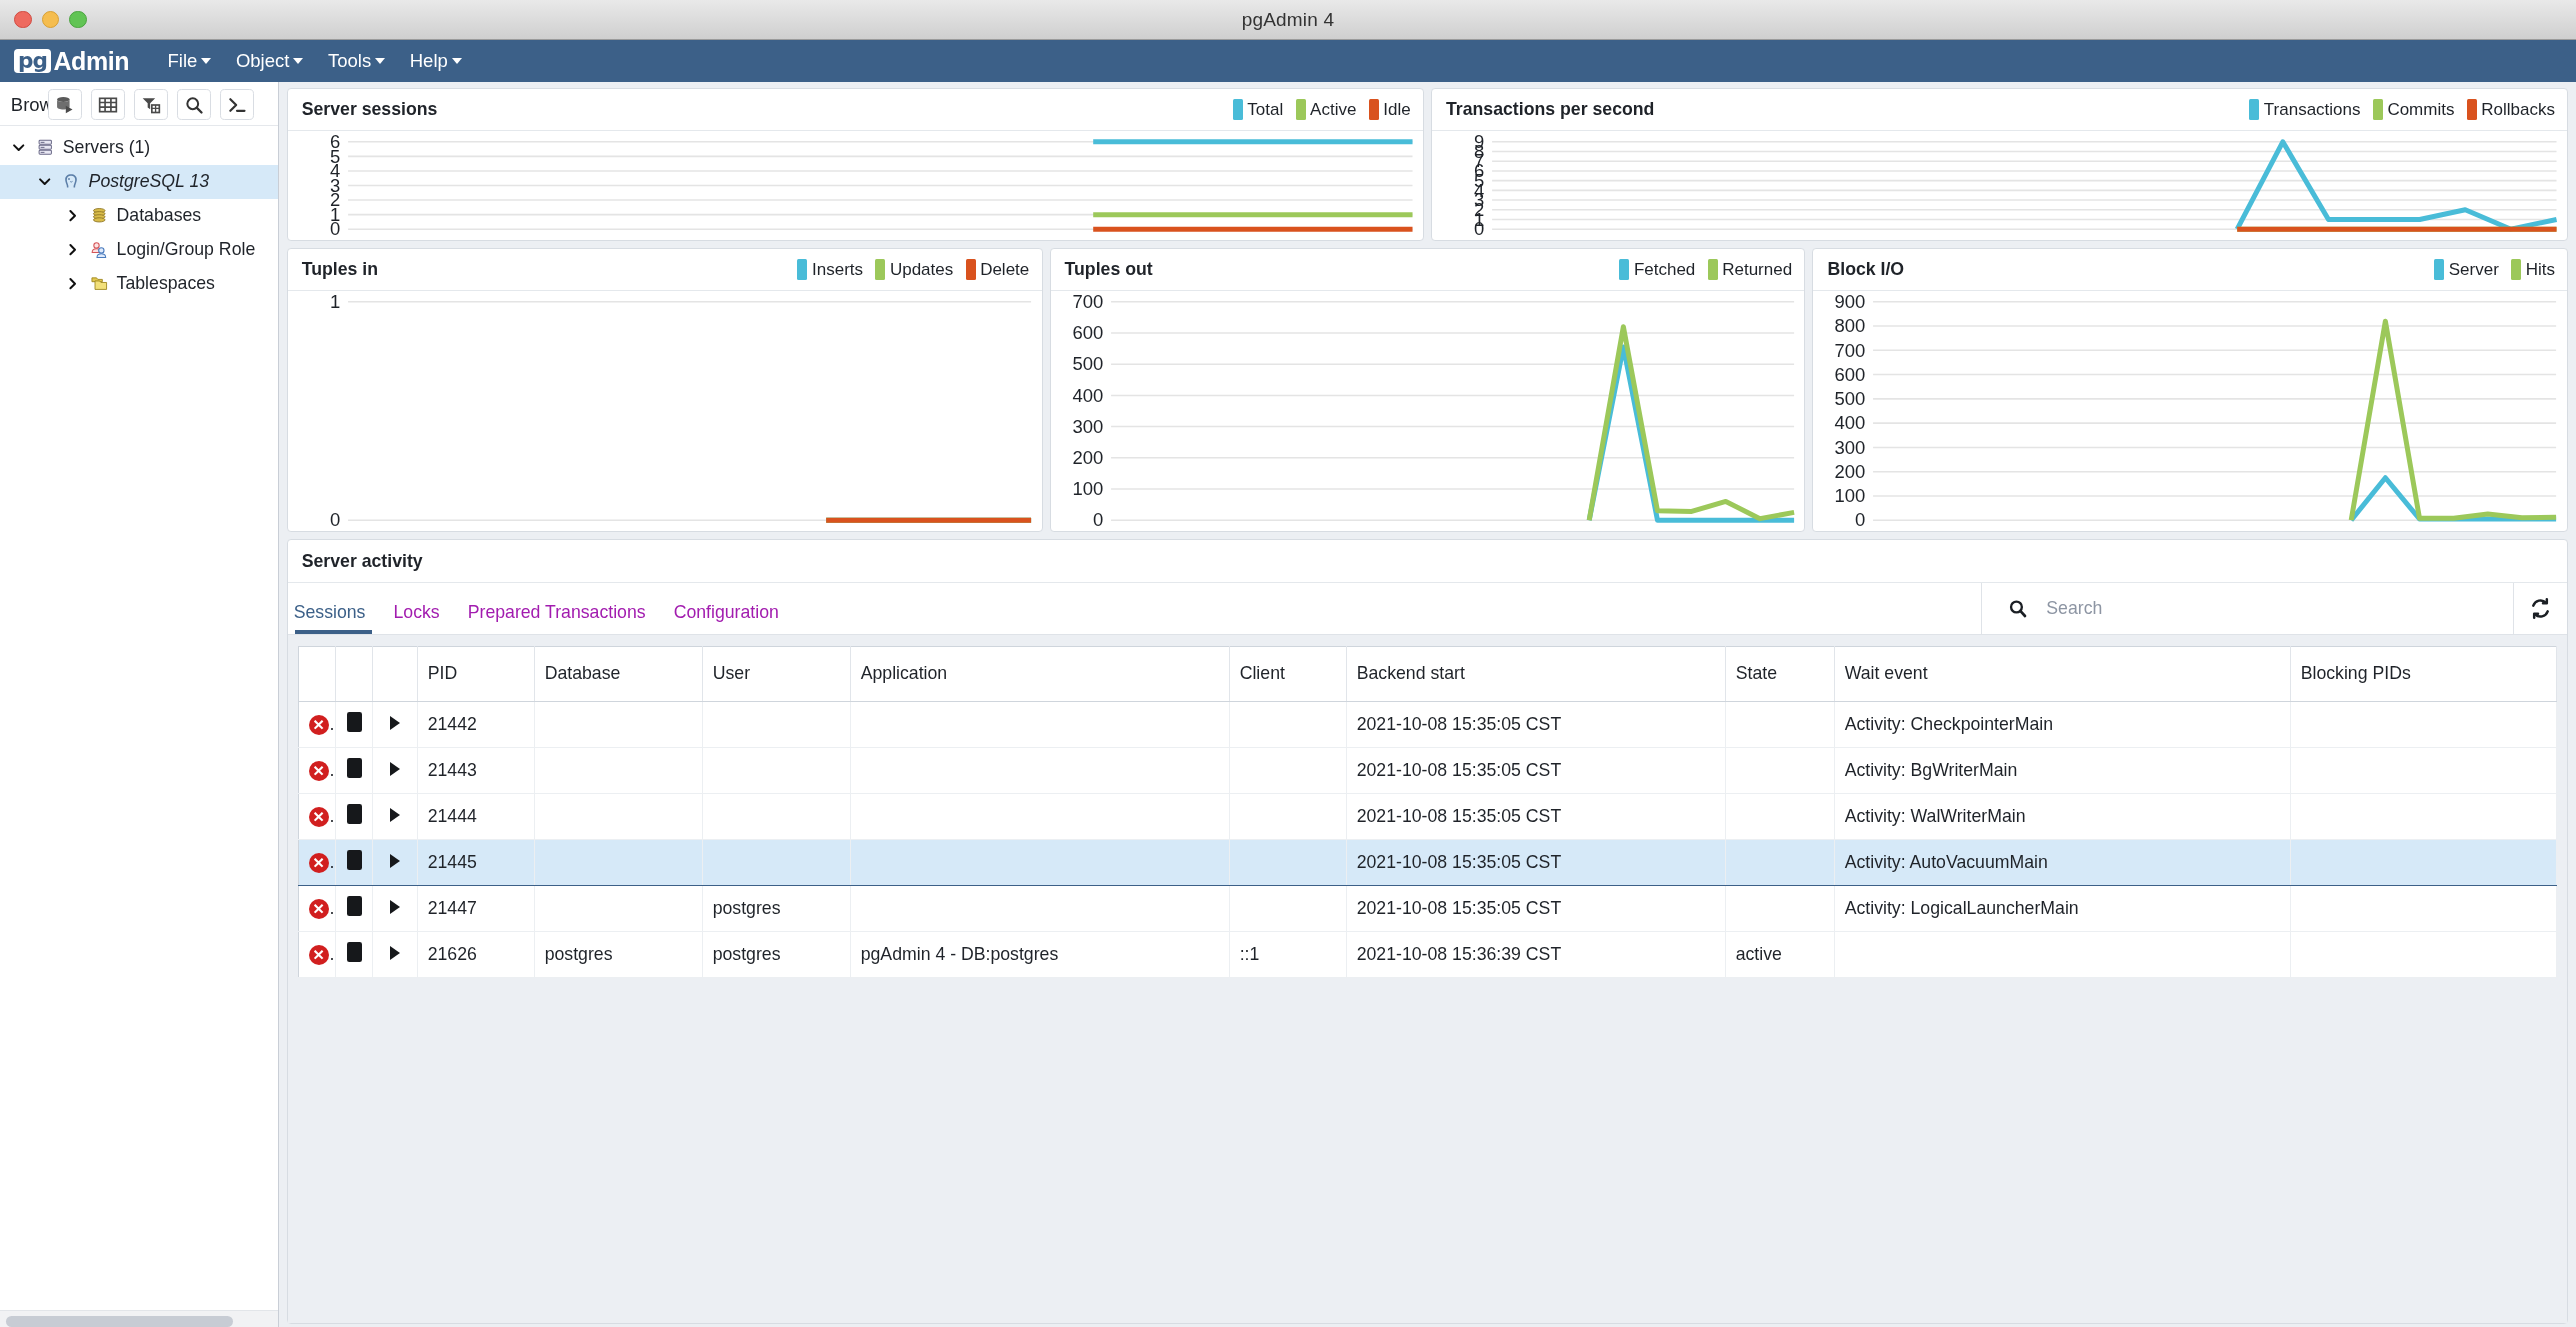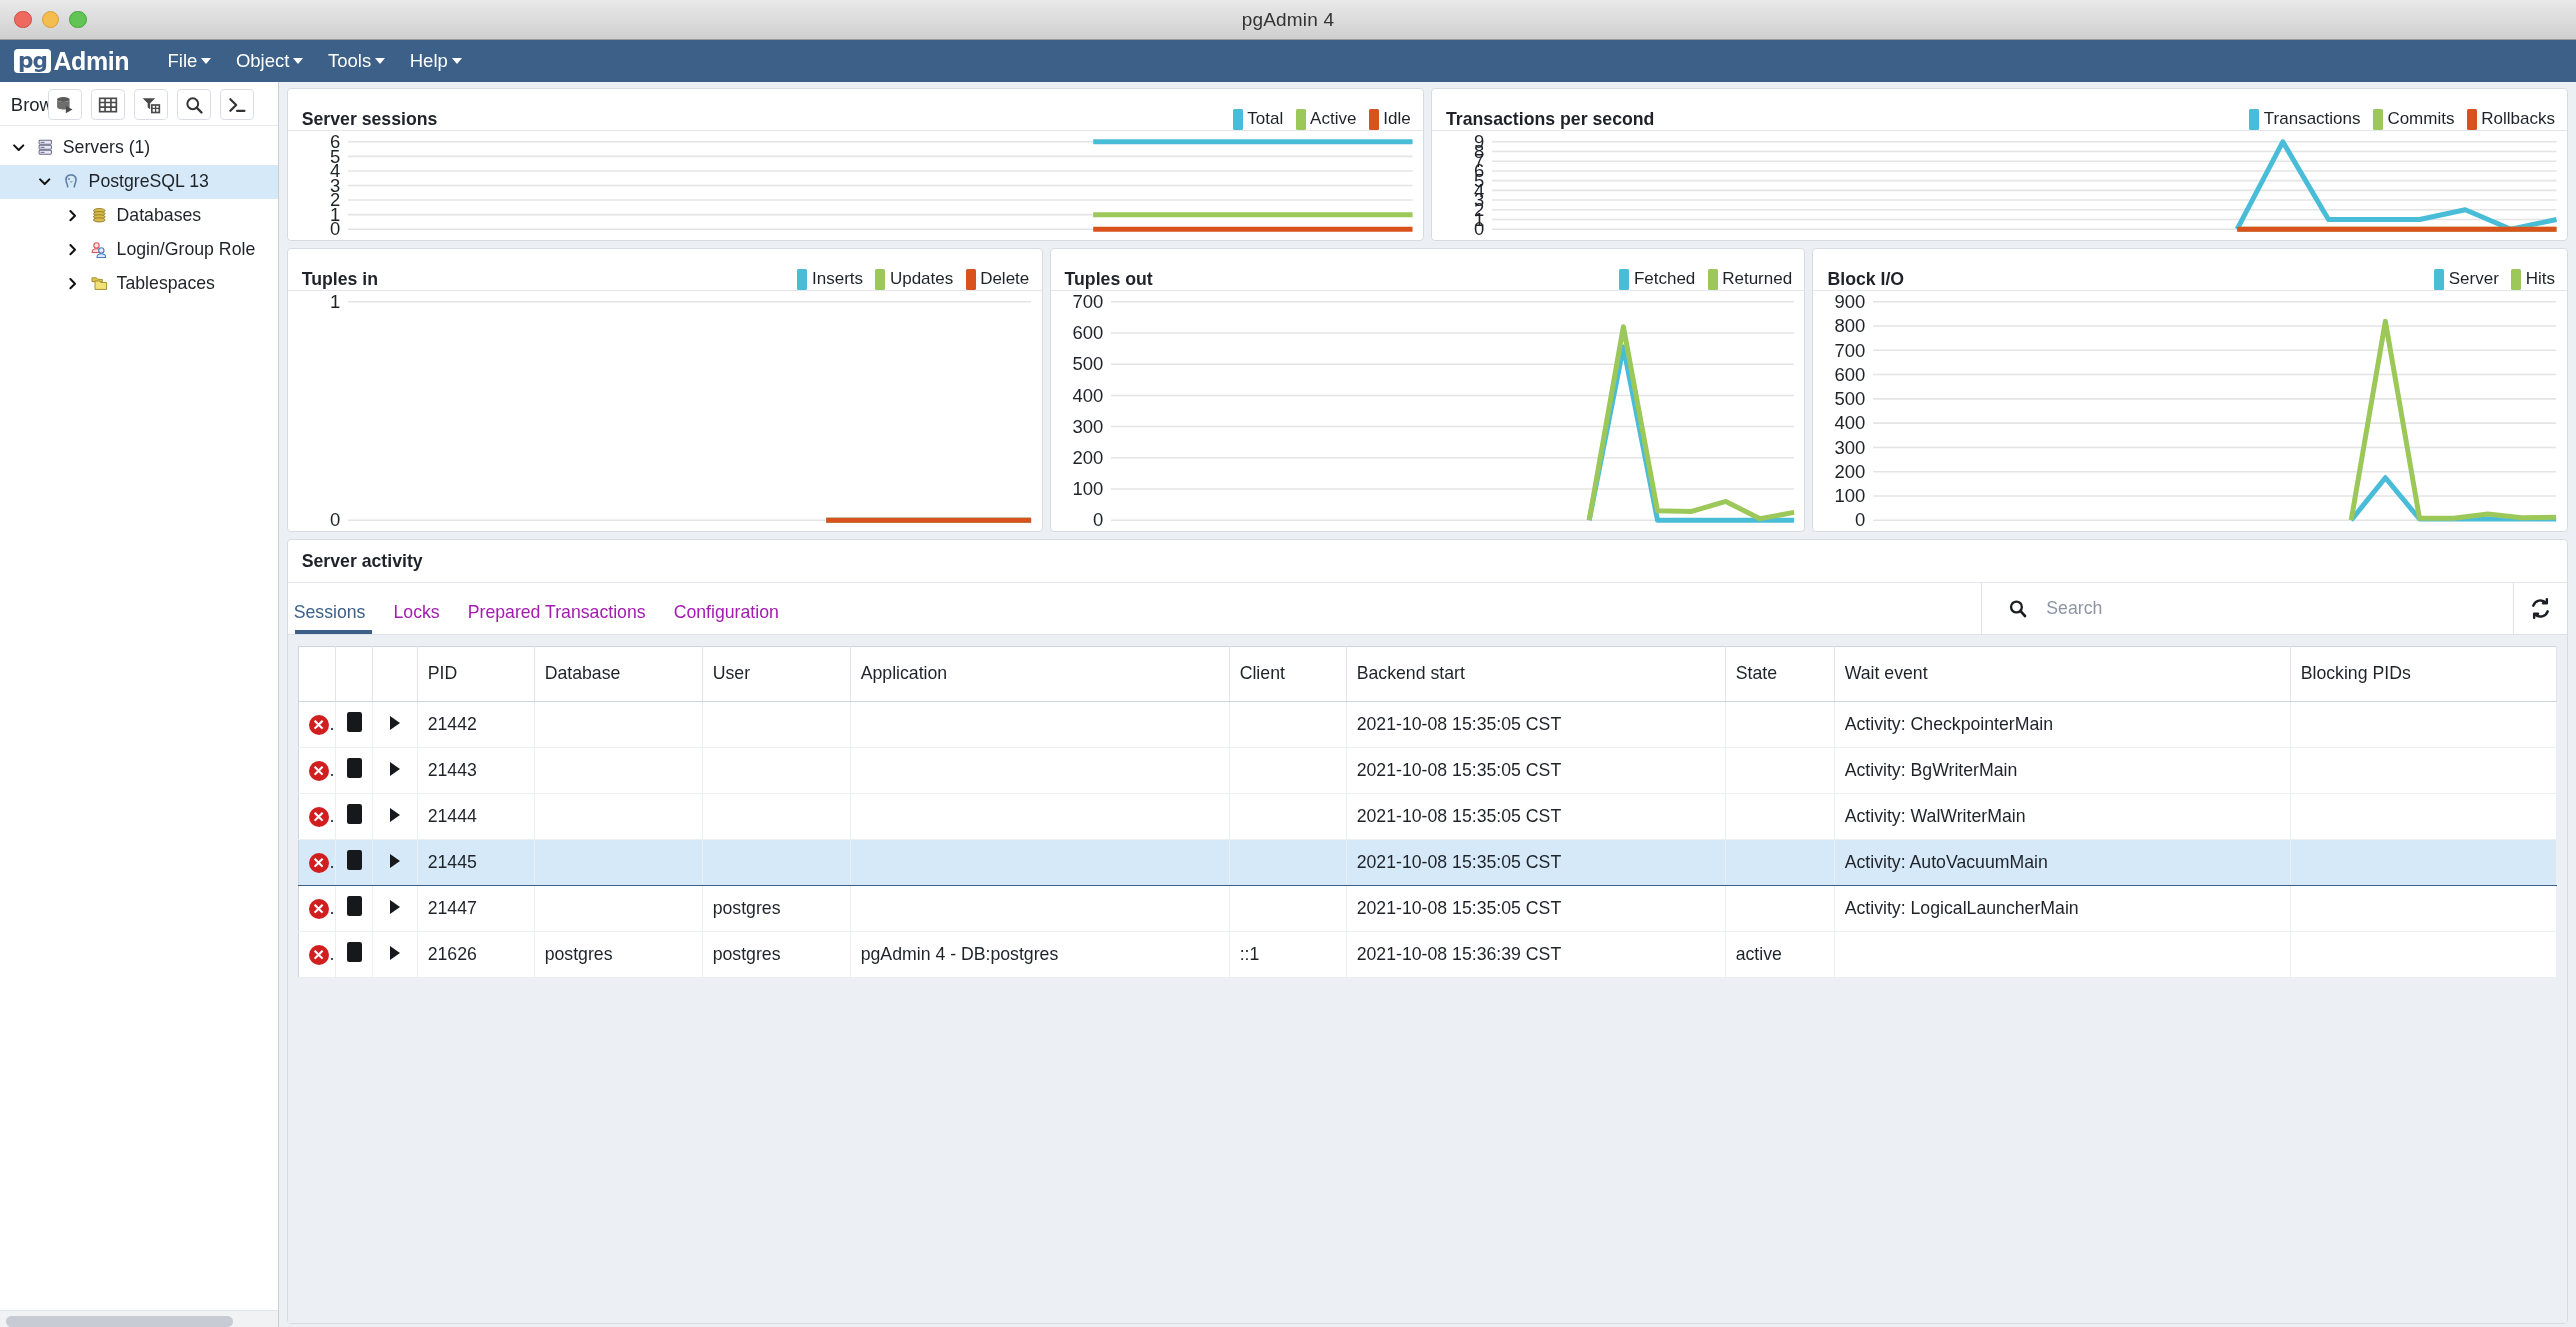--- a/index.html
+++ b/index.html
@@ -106,21 +106,21 @@
     color:#1f2329;
   }
 
   .dash{ flex:1; padding:6.2px 7.7px 7.7px 7.7px; display:flex; flex-direction:column; gap:7px; min-height:0;}
   .row{ display:flex; gap:7px; }
   .card{
     background:#fff; border:0.8px solid #d7dce2; border-radius:3.9px;
     display:flex; flex-direction:column; min-width:0;
   }
   .card-head{
-    height:42px; display:flex; align-items:flex-end; justify-content:space-between;
+    height:42px; display:flex; align-items:center; justify-content:space-between;
     padding:0 12.3px 0 14px; border-bottom:0.8px solid #e4e8ec; flex:0 0 42px;
   }
   .card-title{ font-size:17.7px; font-weight:bold; color:#1f2329; }
   .legend{ display:flex; align-items:center; gap:4.6px; }
   .legend .li{ display:flex; align-items:center; gap:4.6px; margin-left:7.7px;}
   .sw{ width:10px; height:21.6px; border-radius:1.5px; display:block;}
   .legend .lt{ font-size:17px; color:#1f2329; }
   .plot{ flex:1; position:relative; min-height:0; }
   .plot svg{ position:absolute; inset:0; width:100%; height:100%; display:block; }
 
@@ -255,21 +255,21 @@
             <rect x="4" y="9.5" width="16" height="5" rx="1.2" fill="#e8e7f3" stroke="#6b6a88" stroke-width="1.3"></rect>
             <rect x="4" y="16" width="16" height="5" rx="1.2" fill="#e8e7f3" stroke="#6b6a88" stroke-width="1.3"></rect>
             <rect x="6" y="5" width="5" height="1.3" fill="#6b6a88"></rect>
             <rect x="6" y="11.5" width="5" height="1.3" fill="#6b6a88"></rect>
             <rect x="6" y="18" width="5" height="1.3" fill="#6b6a88"></rect>
           </svg>
         </span>
         <span class="lbl">Servers (1)</span>
       </div>
 
-      <div class="node sel" style="padding-left:32px;">
+      <div class="node sel" style="padding-left:32px;font-style:italic;">
         <span class="tw">
           <svg width="15.4" height="15.4" viewBox="0 0 20 20">
               <path d="M4 7l6 6 6-6" fill="none" stroke="#111" stroke-width="2.6" stroke-linecap="round" stroke-linejoin="round"></path>
             </svg>
         </span>
         <span class="ic">
           <svg width="20" height="20" viewBox="0 0 24 24">
             <path d="M12 2.6c-4.2 0-7 2.5-7 6.2 0 2.4.7 4 1.3 5.6.5 1.4.9 2.6.8 4.1l1.8.2c.2-1.9-.3-3.3-.8-4.7-.5-1.4-1.1-2.8-1.1-4.8C7 6.3 9 4.4 12 4.4s5 1.9 5 4.8c0 2-.6 3.4-1.1 4.8-.5 1.4-1 2.8-.8 4.7l1.8-.2c-.1-1.5.3-2.7.8-4.1.6-1.6 1.3-3.2 1.3-5.6 0-3.7-2.8-6.2-7-6.2z" fill="#5c7fa8"></path>
             <circle cx="9.6" cy="8.4" r="1.1" fill="#5c7fa8"></circle>
             <path d="M11.3 11.6c.6.6 1.6.6 2.2 0" fill="none" stroke="#5c7fa8" stroke-width="1.2" stroke-linecap="round"></path>

